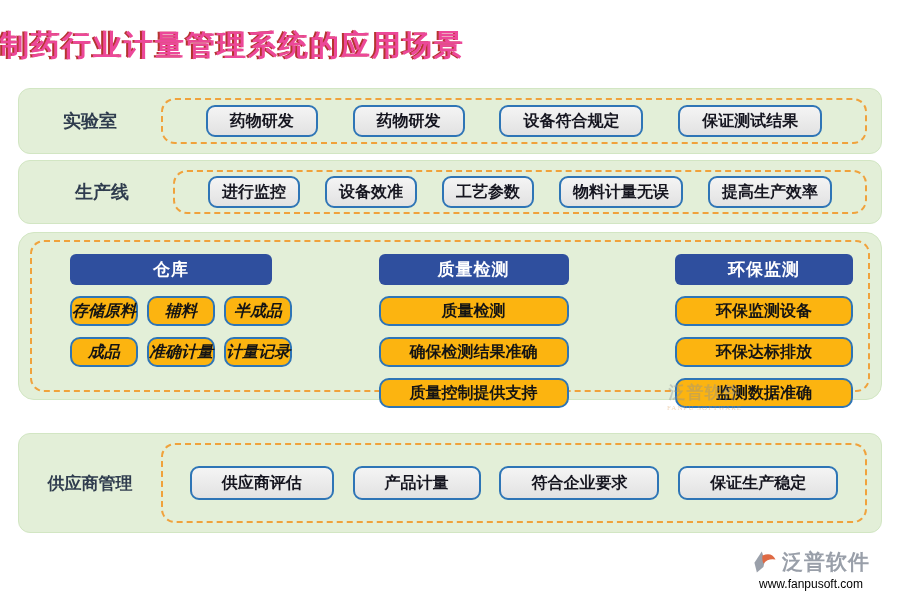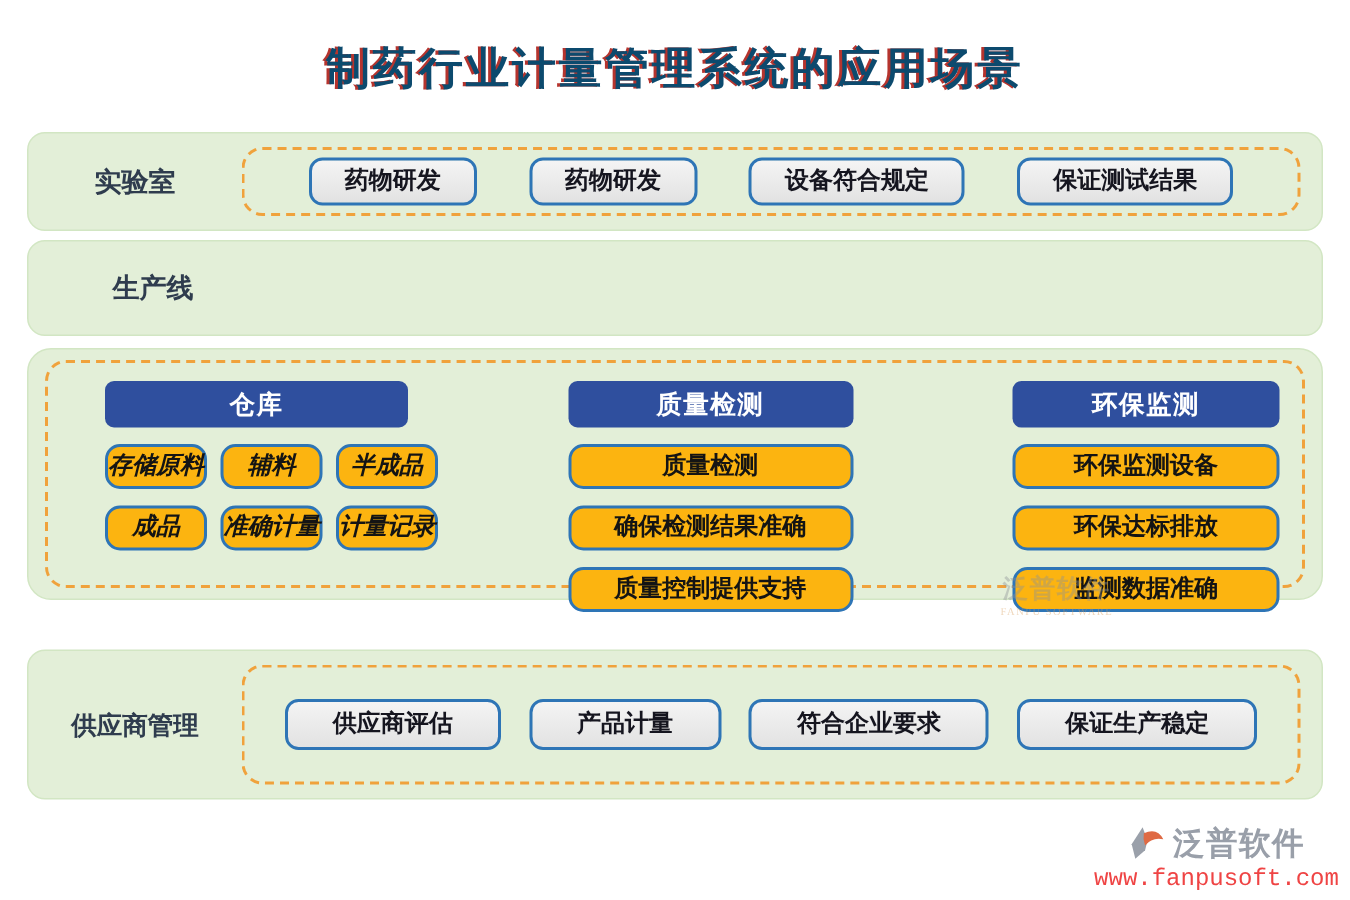--- a/index.html
+++ b/index.html
@@ -1,23 +1,23 @@
 <!DOCTYPE html>
 <html><head>
 <meta charset="utf-8">
 <style>
   html,body{margin:0;padding:0;background:#ffffff;}
   .page{
     position:relative;width:900px;height:600px;background:#ffffff;overflow:hidden;
     font-family:"Liberation Serif","DejaVu Serif",serif;
   }
   .page-title{
-    position:absolute;top:26px;left:0;width:100%;text-align:center;
+    position:absolute;top:26px;left:0;width:100%;
     font-size:29px;font-weight:bold;letter-spacing:2px;
-    color:#0c4a6e;text-shadow:-2px 0 0 #b5342e;margin:0;
+    color:#ec4899;text-shadow:-2px 0 0 #b5342e;margin:0;
   }
   .band{
     position:absolute;left:18px;width:864px;
     background:#e3efd8;border:1px solid #d2e6c3;border-radius:12px;
     box-sizing:border-box;display:flex;align-items:center;
   }
   .band-lab{top:88px;height:66px;}
   .band-prod{top:160px;height:64px;padding-left:12px;}
   .band-supplier{top:433px;height:100px;}
   .band-label{
@@ -75,41 +75,48 @@
   }
   .watermark .wm-main{font-size:17px;color:#8e9296;font-weight:bold;letter-spacing:1px;}
   .watermark .wm-sub{font-size:7px;color:#d79a55;letter-spacing:1px;}
   
   .logo{
     position:absolute;right:14px;top:548px;width:150px;
     display:flex;flex-direction:column;align-items:center;
   }
   .logo-row{display:flex;align-items:center;gap:4px;}
   .logo-name{font-size:21px;font-weight:bold;color:#999fa9;letter-spacing:1px;}
-  .logo-url{font-size:16px;color:#ef4444;margin-top:1px;font-family:Liberation Mono, monospace;}
+  .logo-url{font-size:12px;color:#000000;margin-top:1px;font-family:Liberation Sans, sans-serif;}
 </style>
 </head>
 <body>
 
 <div class="page">
 
   <h1 class="page-title">制药行业计量管理系统的应用场景</h1>
 
   <section class="band band-lab">
     <div class="band-label">实验室</div>
     <div class="dashed-box">
         <div class="btn-gray">药物研发</div>
         <div class="btn-gray">药物研发</div>
         <div class="btn-gray">设备符合规定</div>
         <div class="btn-gray">保证测试结果</div>
       </div>
   </section>
 
   <section class="band band-prod">
     <div class="band-label">生产线</div>
+    <div class="dashed-box">
+        <div class="btn-gray">进行监控</div>
+        <div class="btn-gray">设备效准</div>
+        <div class="btn-gray">工艺参数</div>
+        <div class="btn-gray">物料计量无误</div>
+        <div class="btn-gray">提高生产效率</div>
+      </div>
   </section>
 
   <section class="middle">
     <div class="middle-dashed">
 
       <div class="col col-warehouse">
         <div class="col-header">仓库</div>
         <div class="grid2">
             <div class="btn-orange">存储原料</div>
             <div class="btn-orange">辅料</div>

